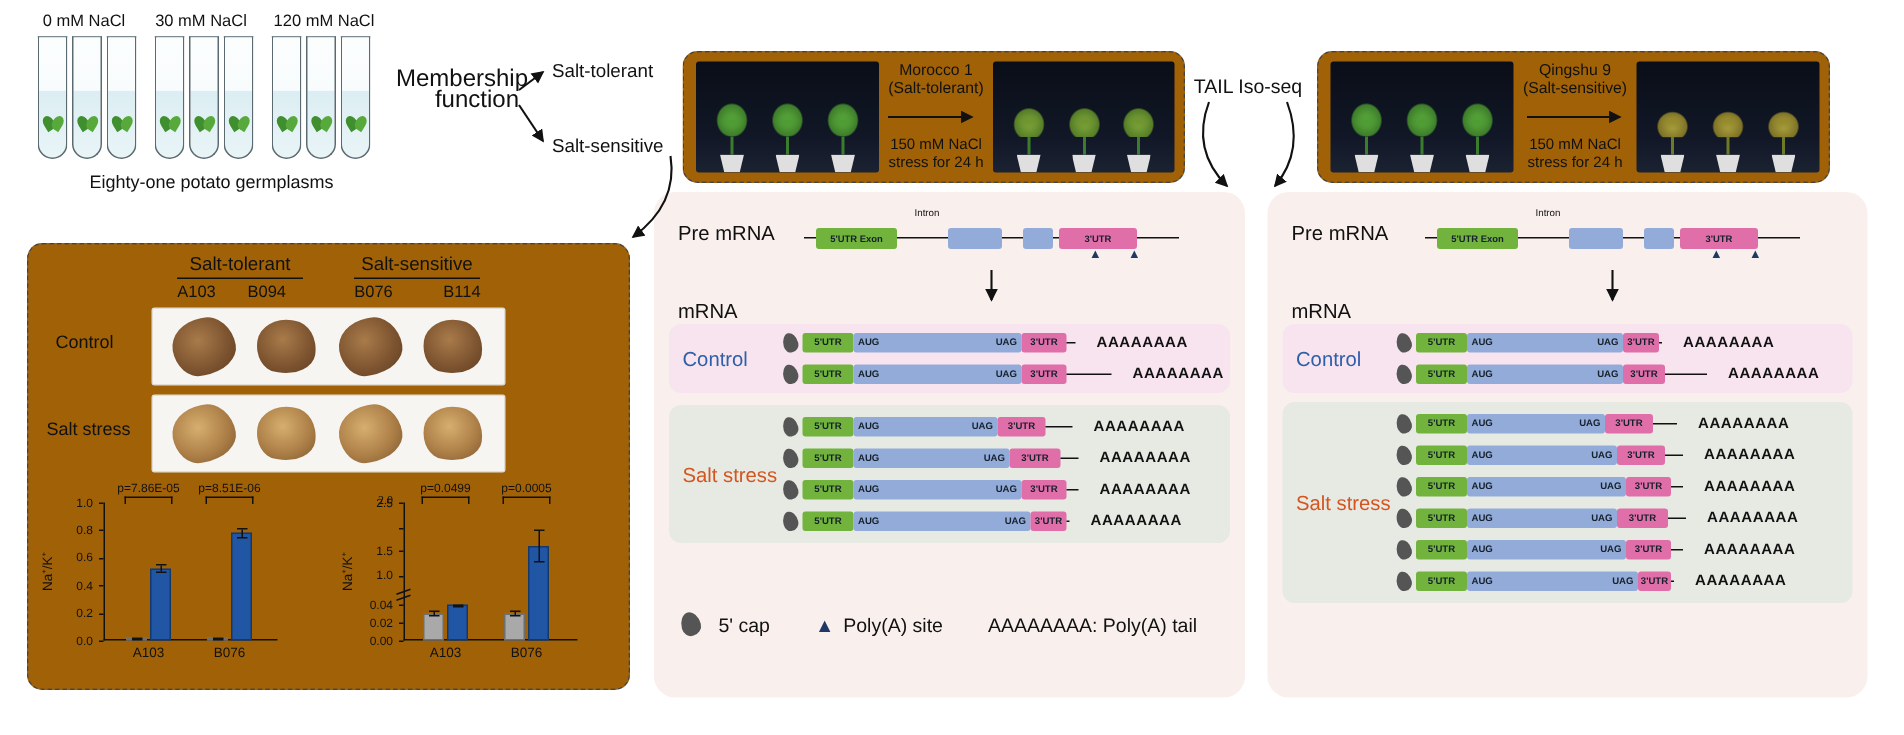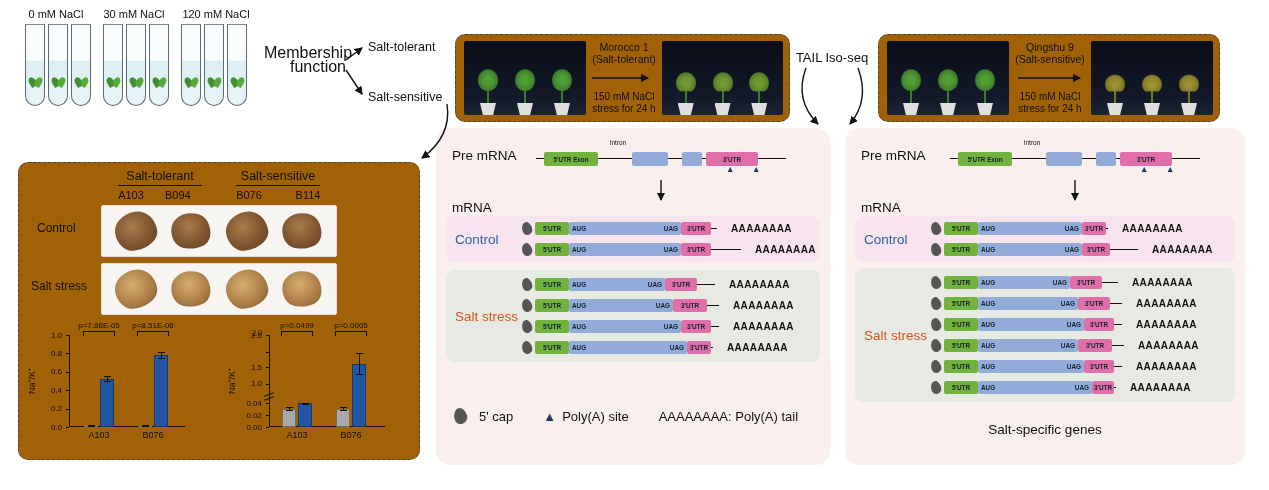--- a/index.html
+++ b/index.html
@@ -113,20 +113,21 @@
         <div class="tube">
           <div class="sprout"></div>
         </div>
         <div class="tube">
           <div class="sprout"></div>
         </div>
         <div class="tube">
           <div class="sprout"></div>
         </div>
       </div>
+    <div class="abs t12" style="left:-8px;top:106px;width:268px;text-align:center">Eighty-one potato germplasms</div>
   </div>
 
   <div class="abs small-cap" style="left:264px;top:46px;width:82px">
     <span>Membership</span><br>
     <span>function</span>
   </div>
   <div class="abs t125" style="left:368px;top:40px">Salt-tolerant</div>
   <div class="abs t125" style="left:368px;top:90px">Salt-sensitive</div>
 
   <div class="dashed" style="left:455px;top:34px;width:335px;height:88px">
@@ -517,21 +518,20 @@
             <div class="seg seg-blue" style="width: 114px;">
               <i>AUG</i>
               <i>UAG</i>
             </div>
             <div class="seg seg-pink" style="width: 22px;">3'UTR</div>
             <div class="tline" style="width: 2px;"></div>
             <div class="tail">AAAAAAAA</div>
           </div>
         </div>
     </div>
-    <div class="pcaption" style="left:0;top:294px;width:400px">Salt-specific genes</div>
   </div>
 
   <svg class="abs" width="1269" height="490" style="left:0;top:0;pointer-events:none">
     <defs>
       <marker id="ah" markerWidth="7" markerHeight="7" refX="5.2" refY="3" orient="auto">
         <path d="M0,0 L6,3 L0,6 z" fill="#111"></path>
       </marker>
     </defs>
     <path d="M346,60 L362,48" fill="none" stroke="#111" stroke-width="1.4" marker-end="url(#ah)"></path>
     <path d="M346,70 L362,94" fill="none" stroke="#111" stroke-width="1.4" marker-end="url(#ah)"></path>

